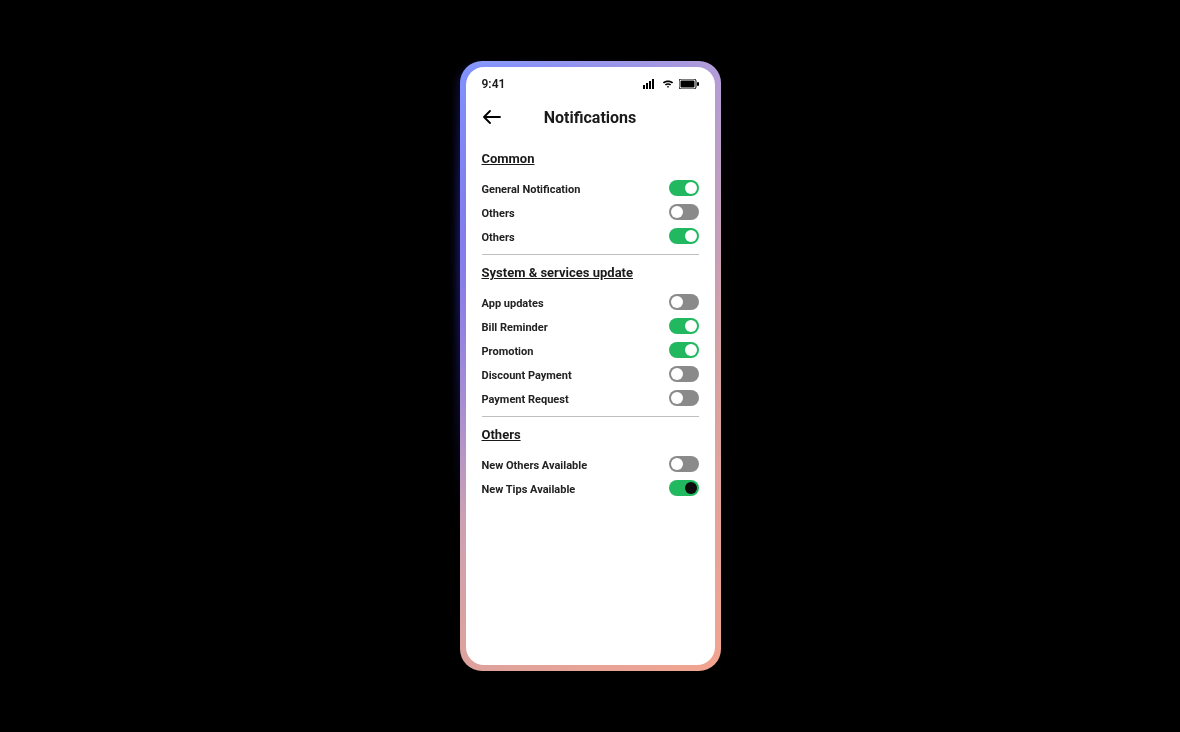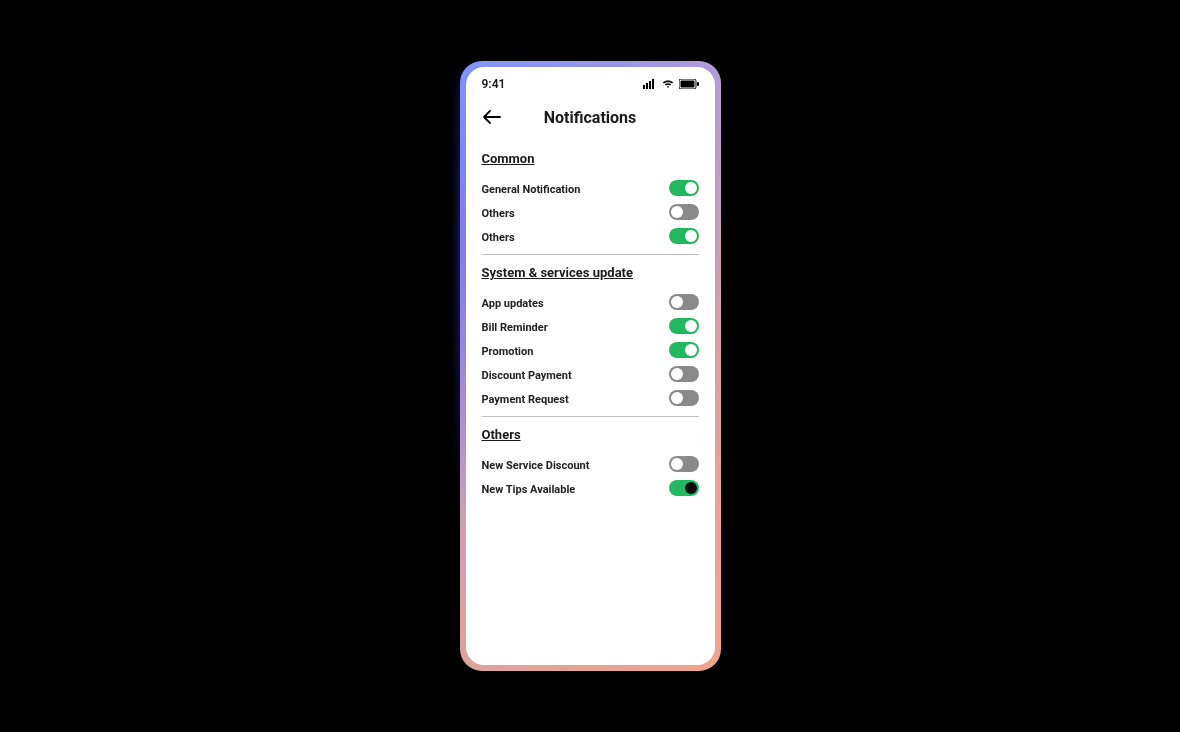--- a/index.html
+++ b/index.html
@@ -214,21 +214,21 @@
             </div>
         </div>
 
         <div class="divider"></div>
       </div>
 
       <div class="section">
         <div class="section-title">Others</div>
 
         <div class="row">
-          <span>New Service Discount</span>
+          <span>New Others Available</span>
           <div class="toggle">
               <div class="knob"></div>
             </div>
         </div>
         <div class="row">
           <span>New Tips Available</span>
           <div class="toggle dark-knob on">
               <div class="knob"></div>
             </div>
         </div>

